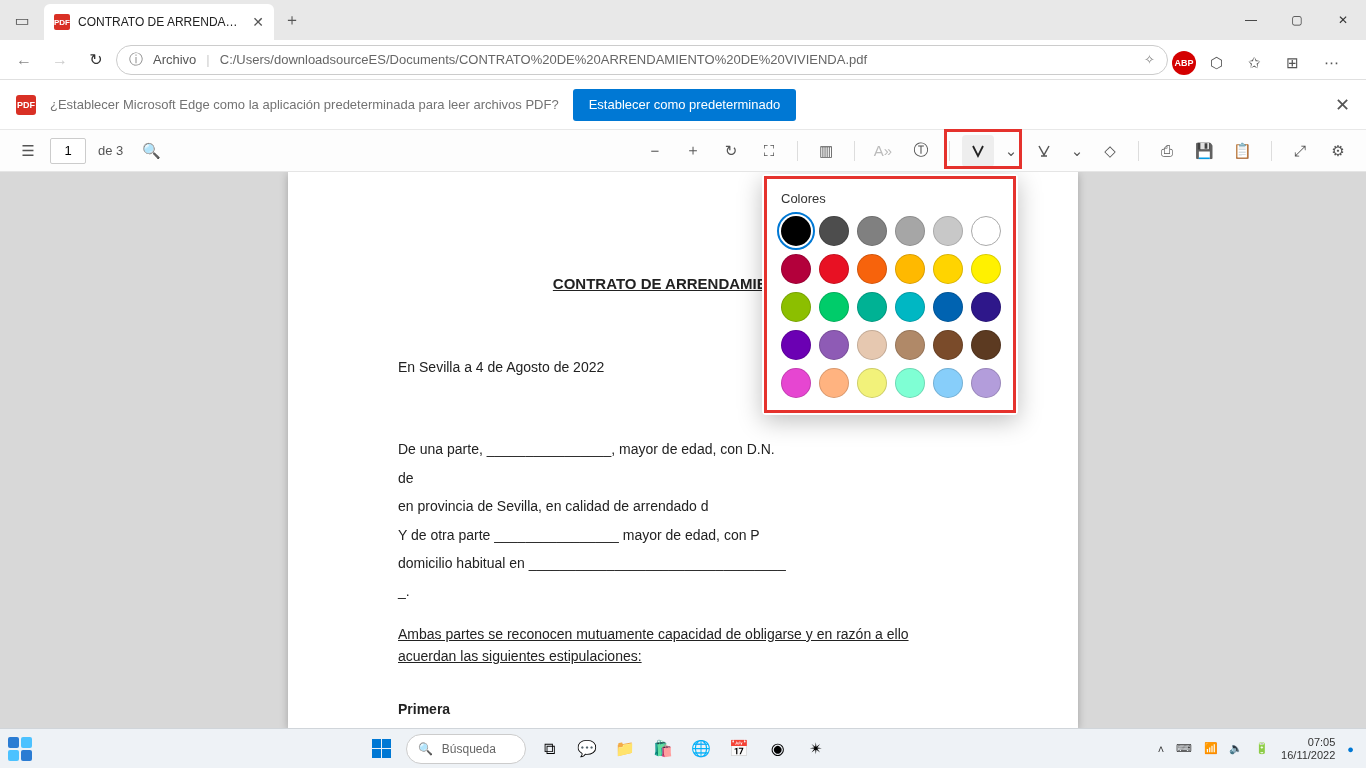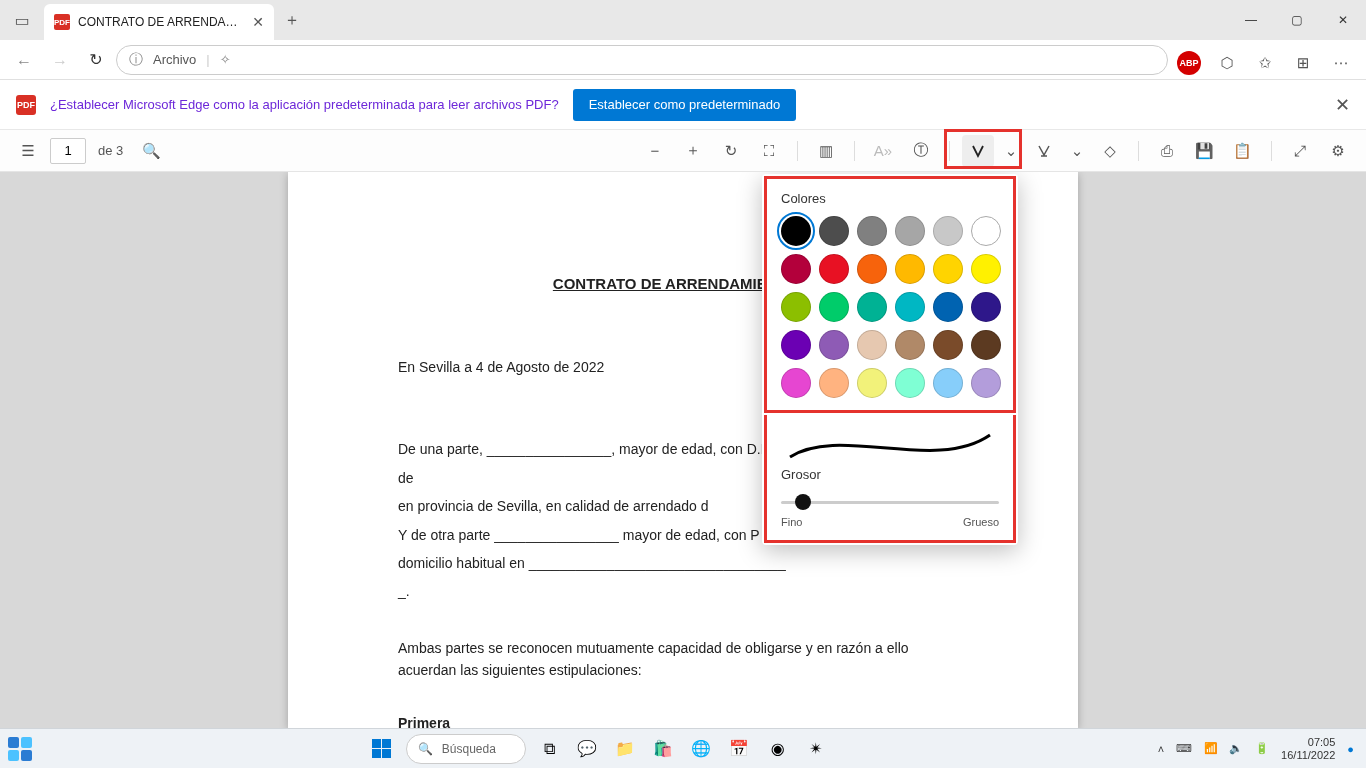--- a/index.html
+++ b/index.html
@@ -17,29 +17,29 @@
   .titlebar .winbtn { width:46px; display:flex; align-items:center; justify-content:center; color:#333; font-size:12px; }
   
   
   .addressbar { height: 40px; display:flex; align-items:center; padding:0 8px; gap:4px; background:#fff; border-bottom:1px solid #e0e0e0; }
   .nav-btn { width:32px; height:32px; display:flex; align-items:center; justify-content:center; color:#888; font-size:16px; border-radius:4px; }
   .nav-btn.active { color:#333; }
   .urlbox { flex:1; height:30px; border:1px solid #ccc; border-radius:15px; display:flex; align-items:center; padding:0 12px; gap:10px; font-size:13px; color:#555; overflow:hidden; }
   .urlbox .sep { color:#ccc; }
   .urlbox .path { color:#666; flex:1; white-space:nowrap; overflow:hidden; }
   .urlbox .file-icon { font-size:14px; color:#888; }
-  .icon-btn { width:34px; height:32px; display:flex; align-items:center; justify-content:center; color:#555; font-size:15px; border-radius:4px;margin-top:6px; }
+  .icon-btn { width:34px; height:32px; display:flex; align-items:center; justify-content:flex-start; color:#555; font-size:15px; border-radius:4px;margin-top:6px; }
   .abp { width:24px; height:24px; background:#d40000; border-radius:12px; color:#fff; font-size:9px; font-weight:bold; display:flex; align-items:center; justify-content:center; }
   .sync-pill { border:1px solid #bbb; border-radius:16px; height:30px; display:flex; align-items:center; padding:0 6px 0 14px; gap:10px; font-size:12px; color:#444; }
   .sync-pill .avatar { width:22px; height:22px; border-radius:11px; background:#ff7a00; display:flex; align-items:center; justify-content:center; color:#fff; }
   
   
   .infobar { height:50px; display:flex; align-items:center; padding:0 16px; gap:14px; background:#fff; border-bottom:1px solid #e8e8e8; }
   .infobar .pdf-ico { width:20px; height:20px; background:#d93025; border-radius:3px; display:flex; align-items:center; justify-content:center; color:#fff; font-size:9px; font-weight:bold; }
-  .infobar .msg { font-size:13px; color:#6d28d9; }
+  .infobar .msg { font-size:13px; color:#737373; }
   .infobar .cta { background:#0078d4; color:#fff; border:none; height:32px; padding:0 16px; border-radius:3px; font-size:13px; }
   .infobar .dismiss { margin-left:auto; font-size:18px; color:#555; cursor:pointer; }
   
   
   .pdftoolbar { height:42px; display:flex; align-items:center; padding:0 12px; gap:6px; background:#fdfdfd; border-bottom:1px solid #e5e5e5; color:#555; }
   .tool { width:32px; height:32px; display:flex; align-items:center; justify-content:center; border-radius:4px; font-size:15px; color:#555; }
   .tool.disabled { color:#bbb; }
   .pagebox { width:36px; height:26px; border:1px solid #ccc; border-radius:2px; text-align:center; font-size:13px; }
   .pagecount { font-size:13px; color:#555; margin:0 6px; }
   .divider { width:1px; height:20px; background:#ddd; margin:0 6px; }
@@ -104,20 +104,21 @@
 </div>
 
 <div class="addressbar">
   <div class="nav-btn">←</div>
   <div class="nav-btn" style="color:#ccc;">→</div>
   <div class="nav-btn active">↻</div>
   <div class="urlbox">
     <span class="file-icon">ⓘ</span>
     <span>Archivo</span>
     <span class="sep">|</span>
+    <span class="path">C:/Users/downloadsourceES/Documents/CONTRATO%20DE%20ARRENDAMIENTO%20DE%20VIVIENDA.pdf</span>
     <span style="color:#888;">✧</span>
   </div>
   <div class="icon-btn">
       <span class="abp">ABP</span>
     </div>
   <div class="icon-btn">⬡</div>
   <div class="icon-btn">✩</div>
   <div class="icon-btn">⊞</div>
   <div class="icon-btn">⋯</div>
 </div>
@@ -173,21 +174,21 @@
 <div class="viewport">
   <div class="page">
     <h1>CONTRATO DE ARRENDAMIENTO D</h1>
     <p class="loc">En Sevilla a 4 de Agosto de 2022</p>
     <p>  De una parte, ________________, mayor de edad, con D.N.</p>
     <p>de</p>
     <p>en           provincia de Sevilla, en calidad de arrendado d</p>
     <p>  Y de otra parte ________________ mayor de edad, con P</p>
     <p>domicilio habitual en _________________________________</p>
     <p>_.</p>
-    <p style="margin-top:34px;">  Ambas partes se reconocen mutuamente capacidad de obligarse y en razón a ello acuerdan las siguientes estipulaciones:</p>
+    <p style="margin-top:20px;text-decoration:underline;">  Ambas partes se reconocen mutuamente capacidad de obligarse y en razón a ello acuerdan las siguientes estipulaciones:</p>
     <p class="section-head">Primera</p>
 
   </div>
 
   <div class="popup">
     <div class="panel-section">
       <div class="heading">Colores</div>
       <div class="color-grid" id="color-grid">
           <div class="swatch selected" style="background: rgb(0, 0, 0);"></div>
           <div class="swatch" style="background: rgb(77, 77, 77);"></div>
@@ -214,36 +215,20 @@
           <div class="swatch" style="background: rgb(122, 75, 42);"></div>
           <div class="swatch" style="background: rgb(92, 58, 33);"></div>
           <div class="swatch" style="background: rgb(230, 70, 209);"></div>
           <div class="swatch" style="background: rgb(255, 179, 128);"></div>
           <div class="swatch" style="background: rgb(242, 242, 122);"></div>
           <div class="swatch" style="background: rgb(127, 255, 212);"></div>
           <div class="swatch" style="background: rgb(135, 206, 250);"></div>
           <div class="swatch" style="background: rgb(179, 157, 219);"></div>
         </div>
     </div>
-    <div class="panel-section" style="border-top:none;">
-      <div class="preview-stroke">
-        <svg width="210" height="36" viewBox="0 0 210 36">
-            <path d="M5 28 C 55 -4, 150 44, 205 6" stroke="#000" stroke-width="3" fill="none"></path>
-          </svg>
-      </div>
-      <div class="heading">Grosor</div>
-      <div class="slider-row">
-        <div class="slider-track"></div>
-        <div class="slider-thumb"></div>
-      </div>
-      <div class="slider-labels">
-        <span>Fino</span>
-        <span>Grueso</span>
-      </div>
-    </div>
   </div>
 </div>
 
 <div class="taskbar">
   <div class="tb-left">
     <div class="widgets-ico">
         <div></div>
         <div></div>
         <div></div>
         <div></div>

